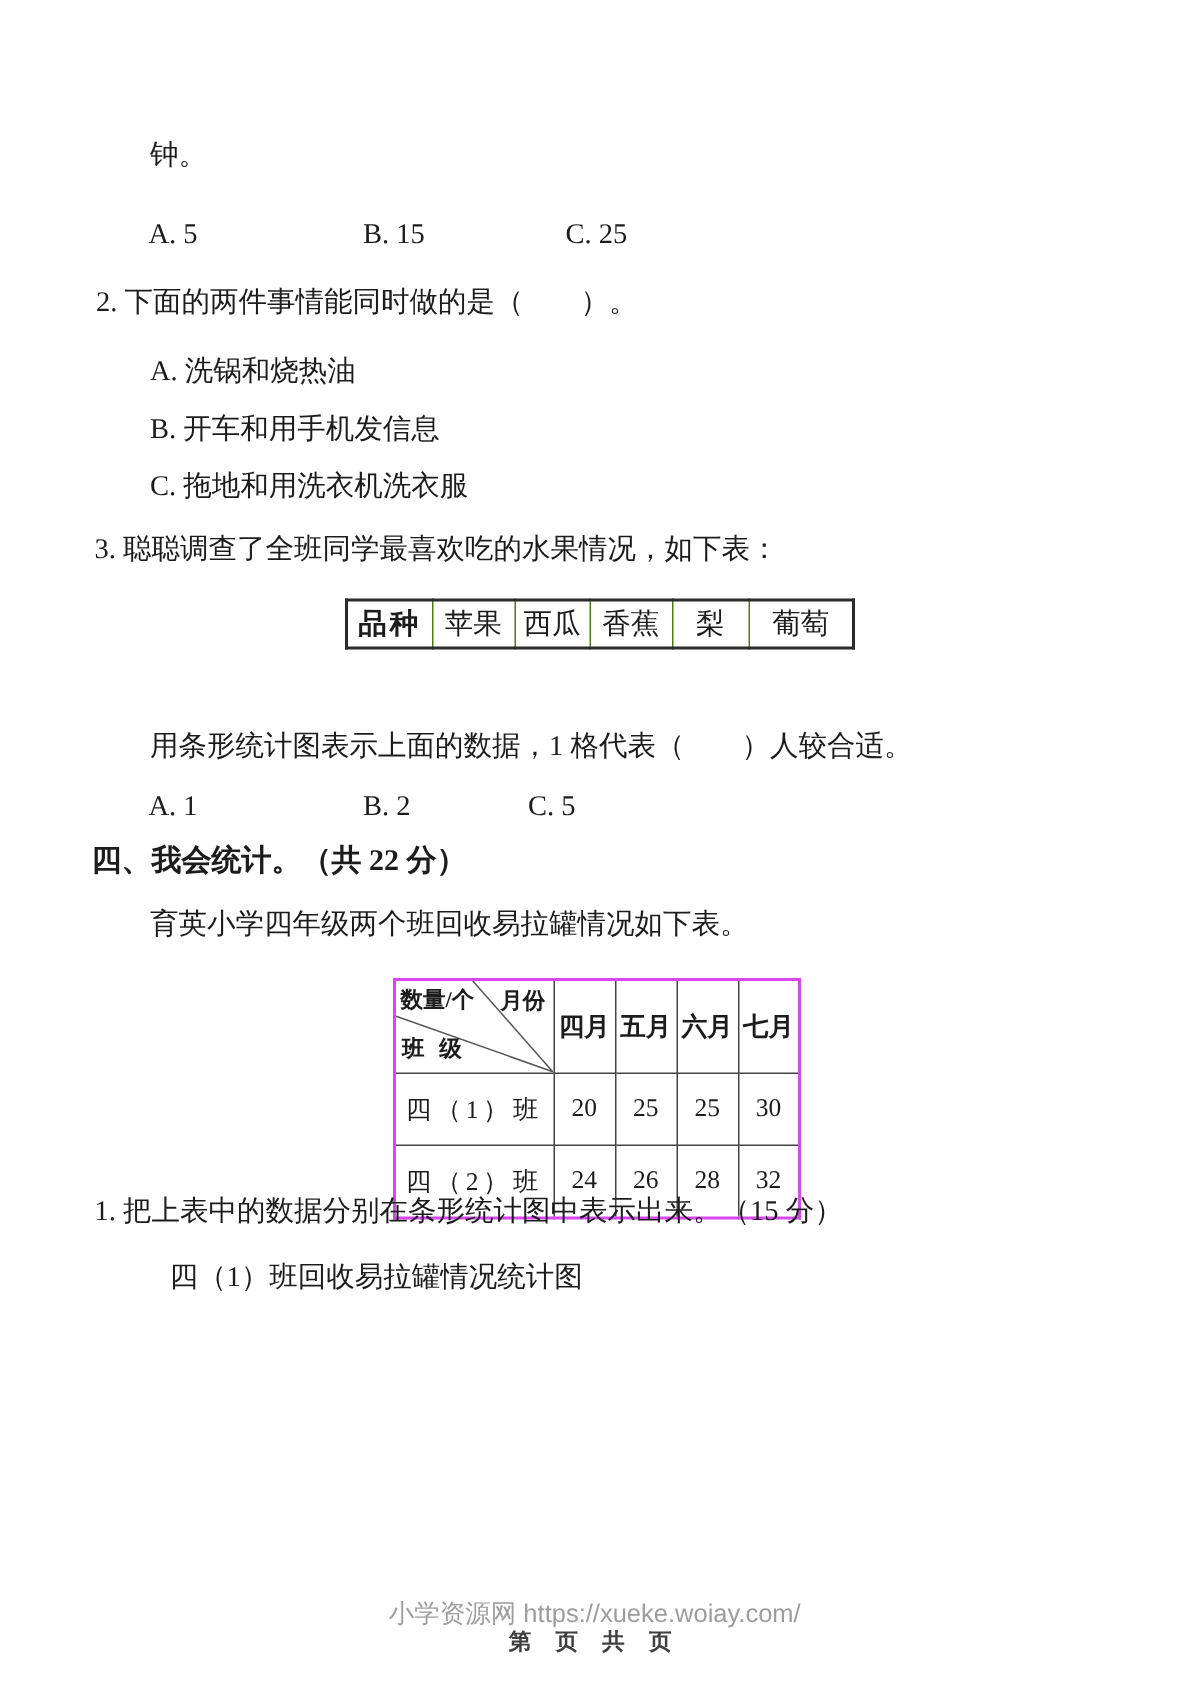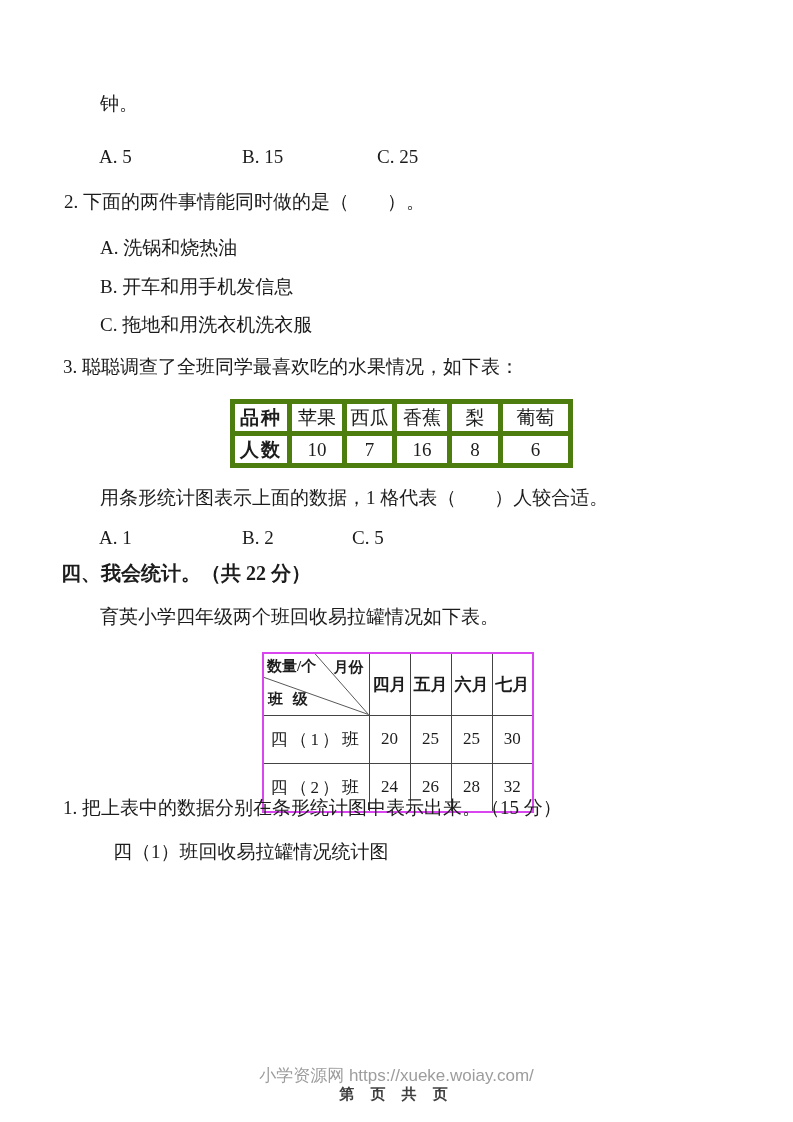--- a/index.html
+++ b/index.html
@@ -16,21 +16,21 @@
   .section-heading { font-size: 20px; font-weight: bold; }
 
   
   .fruit-table {
     position: absolute; left: 230px; top: 399px;
     border-collapse: collapse;
     border: 2px solid #2b2b2b;
     table-layout: fixed;
   }
   .fruit-table td {
-    border: 5px solid #4d7c0f;
+    border: 1px solid #4d7c0f;
     text-align: center; vertical-align: middle;
     height: 32px; font-size: 19px;
     padding: 0 2px;
   }
   .fruit-table td.rowhead { font-weight: bold; letter-spacing: 2px; }
 
   
   .cans-table {
     position: absolute; left: 262px; top: 652px;
     border-collapse: collapse;
@@ -94,28 +94,20 @@
   </colgroup>
   <tbody>
       <tr>
     <td class="rowhead">品种</td>
     <td>苹果</td>
     <td>西瓜</td>
     <td>香蕉</td>
     <td>梨</td>
     <td>葡萄</td>
   </tr>
-  <tr>
-    <td class="rowhead">人数</td>
-    <td>10</td>
-    <td>7</td>
-    <td>16</td>
-    <td>8</td>
-    <td>6</td>
-  </tr>
 </tbody>
   </table>
 
 <div class="abs body-text" style="left:100px; top:487px;">用条形统计图表示上面的数据，1 格代表（　　）人较合适。</div>
 <div class="abs body-text" style="left:99px;  top:527px;">A. 1</div>
 <div class="abs body-text" style="left:242px; top:527px;">B. 2</div>
 <div class="abs body-text" style="left:352px; top:527px;">C. 5</div>
 
 <div class="abs section-heading" style="left:61px; top:560px;">四、我会统计。（共 22 分）</div>
 <div class="abs body-text" style="left:100px; top:606px;">育英小学四年级两个班回收易拉罐情况如下表。</div>

